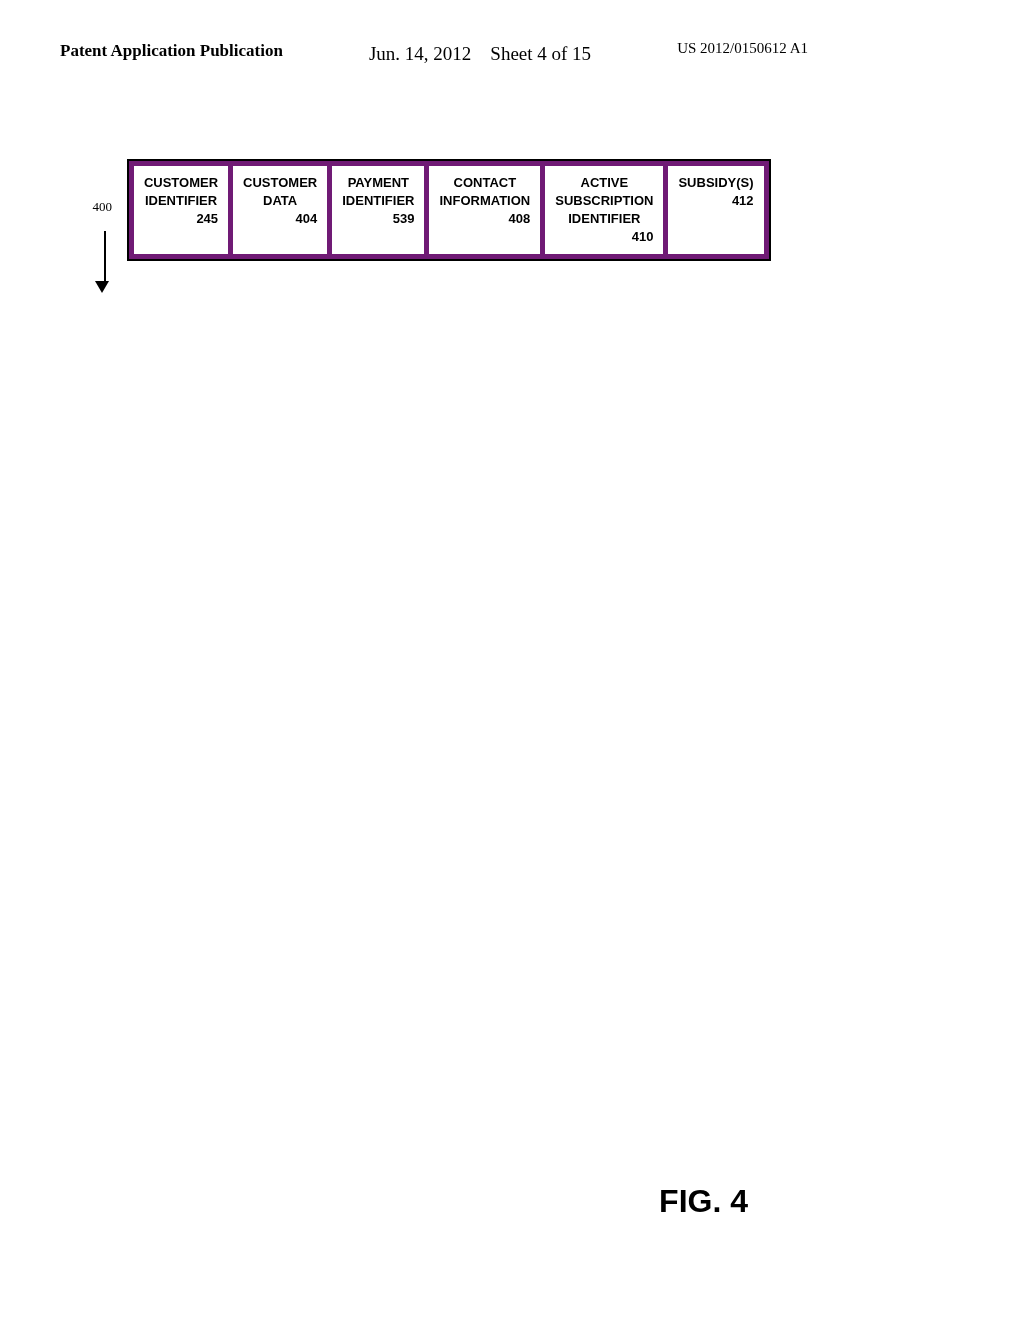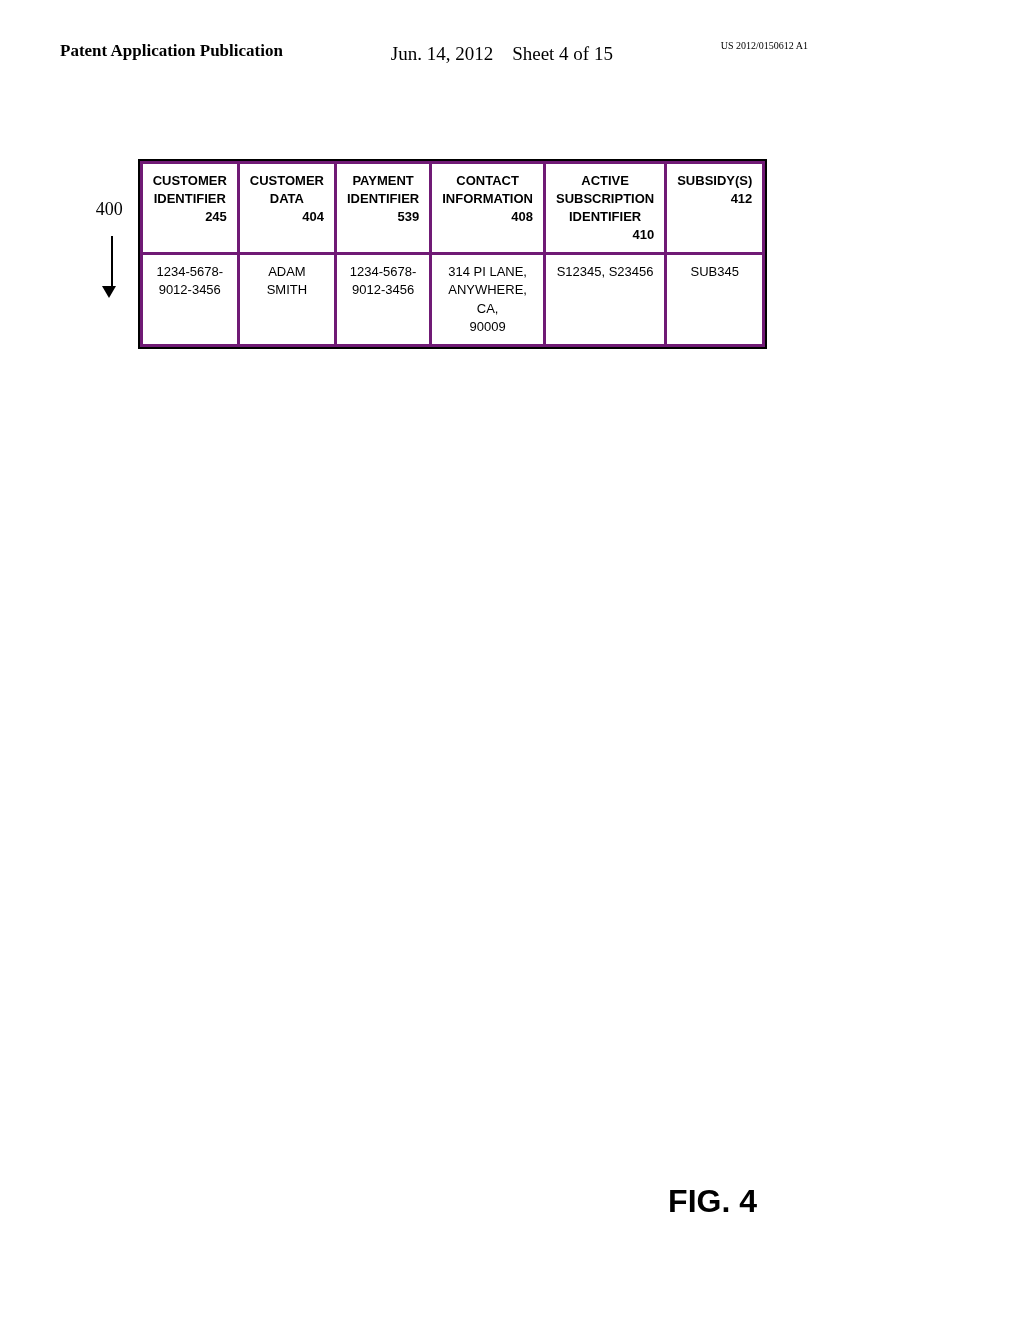--- a/index.html
+++ b/index.html
@@ -38,41 +38,41 @@
       line-height: 1.3;
     }
 
     .header-center {
       font-size: 19px;
       text-align: center;
       line-height: 1.5;
     }
 
     .header-right {
-      font-size: 10px;
+      font-size: 15px;
       text-align: right;
     }
 
     .main-content {
       display: flex;
       justify-content: center;
       align-items: flex-start;
       padding-top: 20px;
     }
 
     .arrow-container {
       display: flex;
       flex-direction: column;
       align-items: center;
       margin-right: 15px;
       margin-top: 40px;
     }
 
     .arrow-label {
-      font-size: 18px;
+      font-size: 13px;
       margin-bottom: 16px;
       align-self: flex-start;
       margin-left: -5px;
     }
 
     .arrow-line {
       width: 2px;
       height: 50px;
       background: #000;
       position: relative;
@@ -90,21 +90,21 @@
     .table-wrapper {
       border: 2px solid #000;
     }
 
     table {
       border-collapse: collapse;
       width: 520px;
     }
 
     table th, table td {
-      border: 3px solid #701a75;
+      border: 5px solid #701a75;
       padding: 8px 10px;
       text-align: center;
       font-size: 13px;
       font-family: Arial, Helvetica, sans-serif;
       vertical-align: top;
       line-height: 1.4;
     }
 
     table th {
       font-weight: bold;
@@ -114,21 +114,21 @@
 
     .col-number {
       font-size: 13px;
       display: block;
       text-align: right;
     }
 
     .fig-label {
       position: absolute;
       bottom: 100px;
-      right: 111px;
+      right: 120px;
       font-size: 32px;
       font-weight: bold;
       font-family: Arial, Helvetica, sans-serif;
     }
   </style>
 </head>
 <body>
 
 <div class="page">
 
@@ -173,28 +173,20 @@
               ACTIVE<br>SUBSCRIPTION<br>IDENTIFIER
               <span class="col-number">410</span>
             </th>
             <th>
               SUBSIDY(S)
               <span class="col-number">412</span>
             </th>
           </tr>
         </thead>
         <tbody>
-          <tr>
-            <td>1234-5678-<br>9012-3456</td>
-            <td>ADAM SMITH</td>
-            <td>1234-5678-<br>9012-3456</td>
-            <td>314 PI LANE,<br>ANYWHERE, CA,<br>90009</td>
-            <td>S12345, S23456</td>
-            <td>SUB345</td>
-          </tr>
         </tbody>
       </table>
     </div>
 
   </div>
 
   <div class="fig-label">FIG. 4</div>
 
 </div>
 

